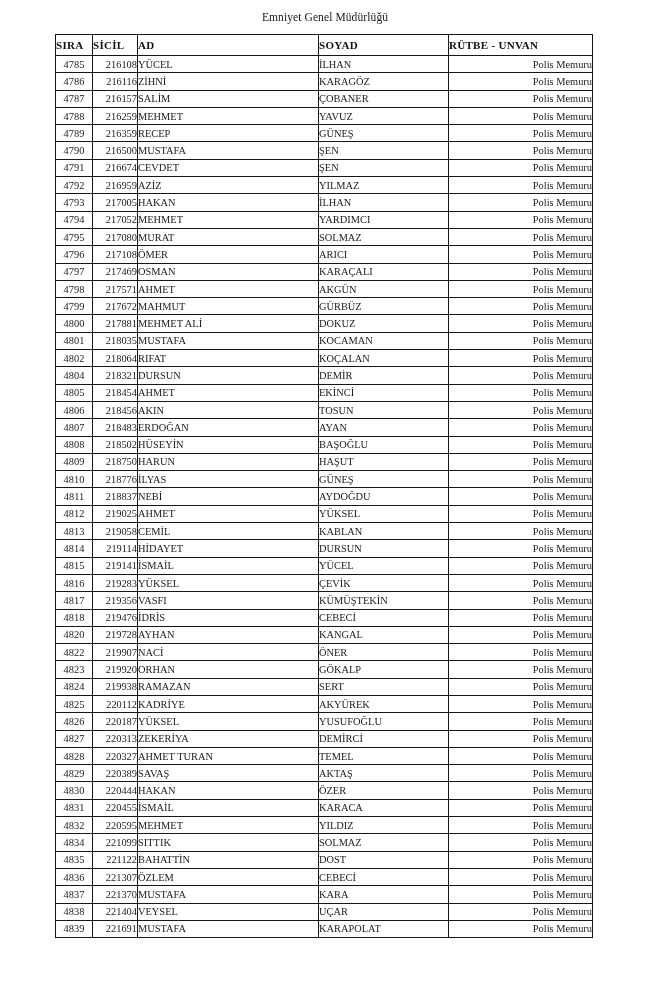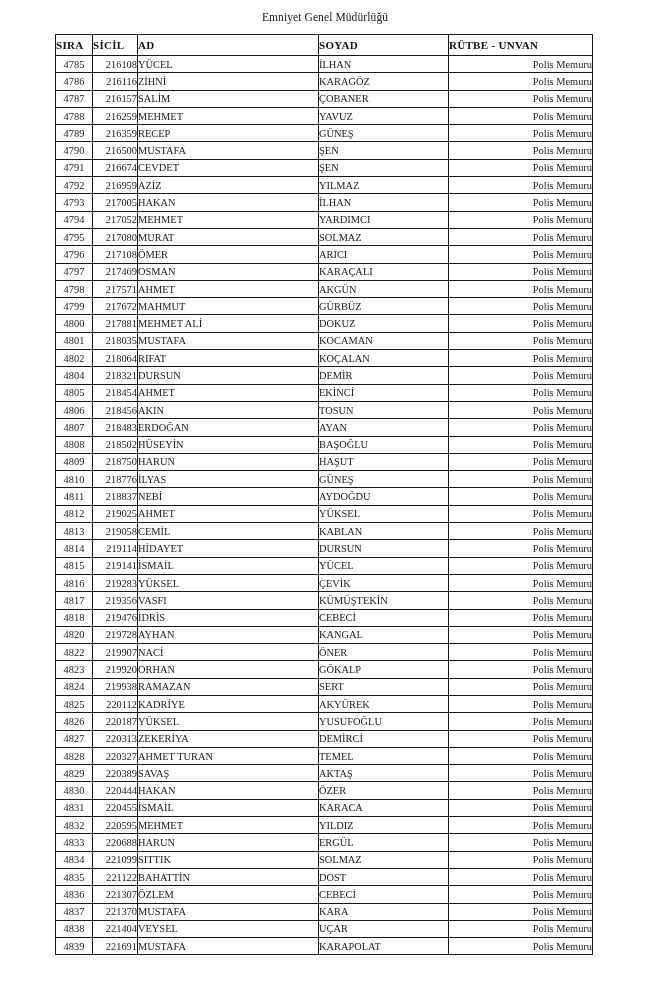--- a/index.html
+++ b/index.html
@@ -429,27 +429,20 @@
             <td class="rutbe">Polis Memuru</td>
           </tr>
           <tr>
             <td class="sira">4832</td>
             <td class="sicil">220595</td>
             <td class="ad">MEHMET</td>
             <td class="soyad">YILDIZ</td>
             <td class="rutbe">Polis Memuru</td>
           </tr>
           <tr>
-            <td class="sira">4833</td>
-            <td class="sicil">220688</td>
-            <td class="ad">HARUN</td>
-            <td class="soyad">ERGÜL</td>
-            <td class="rutbe">Polis Memuru</td>
-          </tr>
-          <tr>
             <td class="sira">4834</td>
             <td class="sicil">221099</td>
             <td class="ad">SITTIK</td>
             <td class="soyad">SOLMAZ</td>
             <td class="rutbe">Polis Memuru</td>
           </tr>
           <tr>
             <td class="sira">4835</td>
             <td class="sicil">221122</td>
             <td class="ad">BAHATTİN</td>

